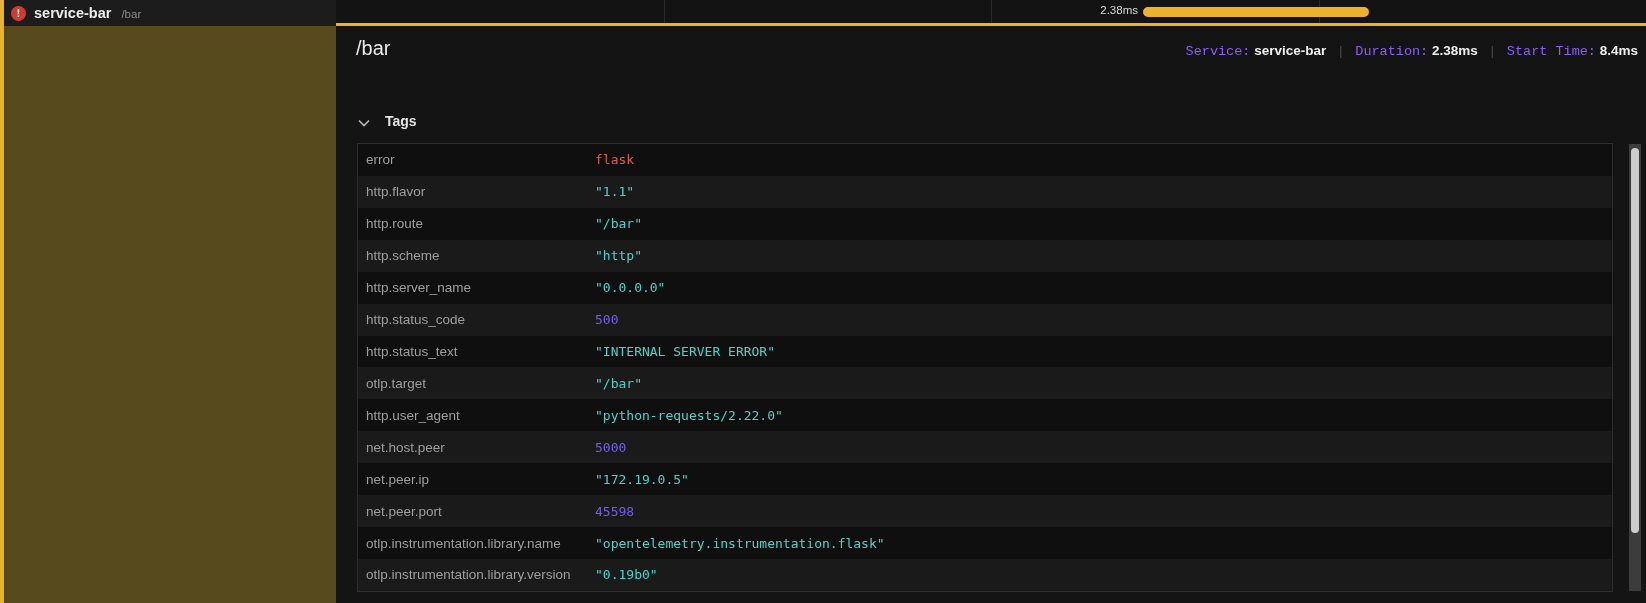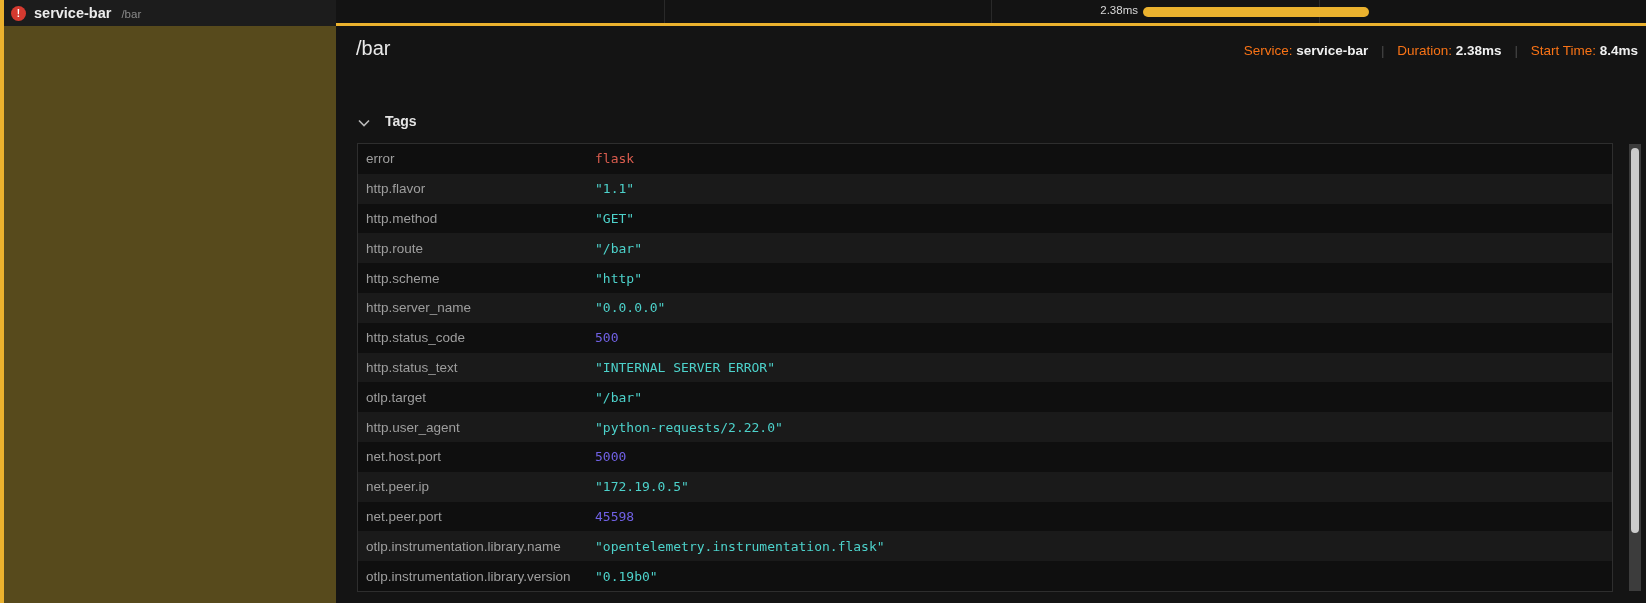--- a/index.html
+++ b/index.html
@@ -27,21 +27,21 @@
   .gl-1{left:328px;} .gl-2{left:655px;} .gl-3{left:983px;}
   .duration-label{position:absolute;right:508px;top:4px;font-size:11.5px;color:#d8d8d8;white-space:nowrap;}
   .span-bar{position:absolute;left:807px;top:7px;width:226px;height:10px;border-radius:5px;background:#ebb22e;}
   .panel-top-border{position:absolute;left:336px;top:23px;width:1310px;height:3px;background:#ebb22e;}
   
   .olive-block{position:absolute;left:4px;top:26px;width:332px;height:577px;background:#574a1c;}
   
   .detail-panel{position:absolute;left:336px;top:26px;width:1310px;height:577px;background:#141414;}
   .detail-title{position:absolute;left:20px;top:11px;font-size:20px;color:#e9e9e9;}
   .detail-meta{position:absolute;right:8px;top:17px;font-size:13.5px;color:#8c8c8c;white-space:nowrap;}
-  .detail-meta .m-label{color:#f97316;}
+  .detail-meta .m-label{color:#8b5cf6;font-family:Liberation Mono, monospace;}
   .detail-meta .m-value{color:#f0f0f0;font-weight:bold;}
   .detail-meta .m-div{color:#4a4a4a;margin:0 9px;}
   .tags-header{
     position:absolute;left:22px;top:86px;display:flex;align-items:center;gap:15px;
     color:#e3e3e3;font-size:14px;font-weight:bold;cursor:pointer;
   }
   .chev{display:inline-block;margin-top:2px;}
   
   .tags-table{
     position:absolute;left:21px;top:117px;width:1256px;height:449px;
@@ -109,24 +109,20 @@
   <div class="tags-table">
     <div class="tag-row t-bool">
       <span class="tag-key">error</span>
       <span class="tag-value">flask</span>
     </div>
     <div class="tag-row t-str">
       <span class="tag-key">http.flavor</span>
       <span class="tag-value">"1.1"</span>
     </div>
     <div class="tag-row t-str">
-      <span class="tag-key">http.method</span>
-      <span class="tag-value">"GET"</span>
-    </div>
-    <div class="tag-row t-str">
       <span class="tag-key">http.route</span>
       <span class="tag-value">"/bar"</span>
     </div>
     <div class="tag-row t-str">
       <span class="tag-key">http.scheme</span>
       <span class="tag-value">"http"</span>
     </div>
     <div class="tag-row t-str">
       <span class="tag-key">http.server_name</span>
       <span class="tag-value">"0.0.0.0"</span>
@@ -141,21 +137,21 @@
     </div>
     <div class="tag-row t-str">
       <span class="tag-key">otlp.target</span>
       <span class="tag-value">"/bar"</span>
     </div>
     <div class="tag-row t-str">
       <span class="tag-key">http.user_agent</span>
       <span class="tag-value">"python-requests/2.22.0"</span>
     </div>
     <div class="tag-row t-num">
-      <span class="tag-key">net.host.port</span>
+      <span class="tag-key">net.host.peer</span>
       <span class="tag-value">5000</span>
     </div>
     <div class="tag-row t-str">
       <span class="tag-key">net.peer.ip</span>
       <span class="tag-value">"172.19.0.5"</span>
     </div>
     <div class="tag-row t-num">
       <span class="tag-key">net.peer.port</span>
       <span class="tag-value">45598</span>
     </div>

